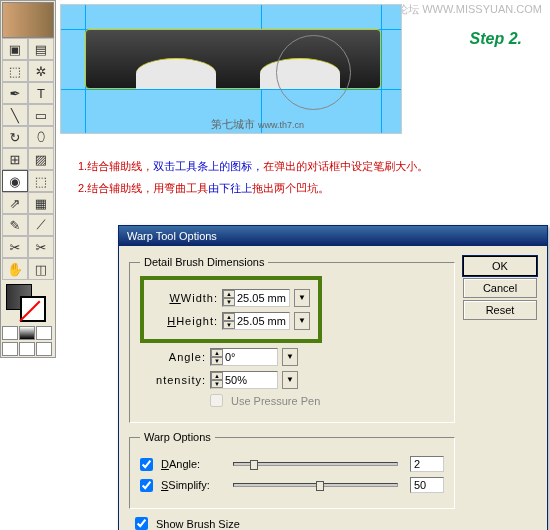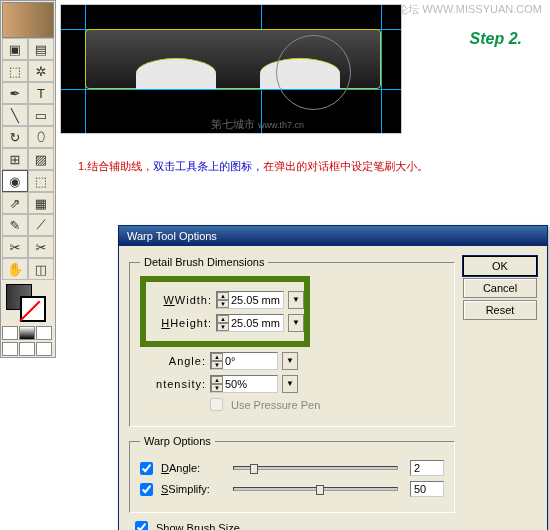--- a/index.html
+++ b/index.html
@@ -9,21 +9,21 @@
 .thumb{width:52px;height:36px;background:linear-gradient(to right,#d4a373,#8b6f47);border:1px solid #888}
 .toolrow{display:flex}
 .tool{width:26px;height:22px;border:1px solid #bbb;background:#ece9d8;display:flex;align-items:center;justify-content:center;font-size:13px;color:#333;cursor:pointer}
 .tool.active{background:#fff;border:1px solid #555}
 .colorsw{position:relative;height:42px;width:52px;margin-top:2px}
 .fillbox{position:absolute;left:4px;top:2px;width:26px;height:26px;background:linear-gradient(to right,#333,#666);border:1px solid #000}
 .strokebox{position:absolute;left:18px;top:14px;width:26px;height:26px;background:#fff;border:2px solid #000}
 .strokebox::after{content:"";position:absolute;left:-2px;top:22px;width:28px;height:2px;background:red;transform:rotate(-45deg);transform-origin:left}
 .minisw{display:flex;gap:1px;margin-top:2px}
 .mini{width:16px;height:14px;border:1px solid #888;background:#fff}
-.canvas{position:absolute;left:60px;top:4px;width:342px;height:130px;background:#000000;border:1px solid #ccc}
+.canvas{position:absolute;left:60px;top:4px;width:342px;height:130px;background:#7dd3fc;border:1px solid #ccc}
 .guide-v{position:absolute;top:0;bottom:0;width:1px;background:#0af}
 .guide-h{position:absolute;left:0;right:0;height:1px;background:#0af}
 .shape{position:absolute;left:24px;top:24px;width:296px;height:60px;background:linear-gradient(to bottom,#4a4a4a,#1a1a1a);border:1px solid #cc0;border-radius:4px}
 .shape::before,.shape::after{content:"";position:absolute;bottom:-1px;width:80px;height:30px;background:#e8e8e8;border-top:1px solid #cc0;border-radius:50% 50% 0 0}
 .shape::before{left:50px}
 .shape::after{right:40px}
 .brushcircle{position:absolute;right:50px;top:30px;width:75px;height:75px;border:1px solid #888;border-radius:50%}
 .cwm{position:absolute;left:150px;top:112px;color:#666;font-size:11px}
 .step{position:absolute;right:28px;top:30px;color:#0a9448;font-weight:bold;font-style:italic;font-size:16px}
 .instr{position:absolute;left:78px;top:155px;font-size:13px;line-height:2}
@@ -38,21 +38,21 @@
 .btn.def{border:1px solid #000;box-shadow:0 0 0 1px #0a246a}
 fieldset{border:1px solid #fff;border-top-color:#888;border-left-color:#888;padding:8px 10px 10px;margin-bottom:8px}
 legend{padding:0 4px;color:#000}
 .row{display:flex;align-items:center;margin:5px 0;gap:4px}
 .lbl{width:66px;text-align:right;letter-spacing:1px}
 .spin{display:flex;align-items:center;border:1px inset #ccc;background:#fff;height:18px}
 .spinbtns{display:flex;flex-direction:column;width:12px}
 .sb{height:8px;border:1px solid #888;background:#ece9d8;font-size:6px;line-height:6px;text-align:center}
 .val{width:54px;padding:0 2px;border:none;outline:none;font-size:11px}
 .dd{width:16px;height:18px;border:1px solid #888;background:#ece9d8;text-align:center;font-size:8px;line-height:16px}
-.hl{border:6px solid #4d7c0f;padding:4px 0;display:inline-block}
+.hl{border:4px solid #4d7c0f;padding:4px 8px;display:inline-block}
 .chk{margin-right:4px}
 .slider{flex:1;height:4px;background:#ccc;border:1px inset #999;position:relative;margin:0 8px}
 .thumb2{position:absolute;top:-3px;width:8px;height:10px;background:#ece9d8;border:1px solid #555}
 .numbox{width:34px;border:1px inset #ccc;background:#fff;padding:1px 3px}
 </style>
 </head>
 <body>
 
 <div class="watermark">
   <span>思缘设计论坛</span> <span>WWW.MISSYUAN.COM</span>
@@ -133,20 +133,23 @@
   <div class="cwm">
     <span>第七城市</span> <span style="font-size:9px">www.th7.cn</span>
   </div>
 </div>
 
 <div class="step">Step 2.</div>
 
 <div class="instr">
   <div>
     <span class="r">1.</span><span class="r">结合辅助线，</span><span class="b">双击工具条上的图标，</span><span class="r">在弹出的对话框中设定笔刷大小。</span>
+  </div>
+  <div>
+    <span class="r">2.</span><span class="r">结合辅助线，用弯曲工具</span><span class="b">由下往上</span><span class="r">拖出两个凹坑。</span>
   </div>
 </div>
 
 <div class="dialog">
   <div class="titlebar">Warp Tool Options</div>
   <div class="dlgbody">
     <div class="leftcol">
       <fieldset>
         <legend>Detail Brush Dimensions</legend>
         <div class="hl">

